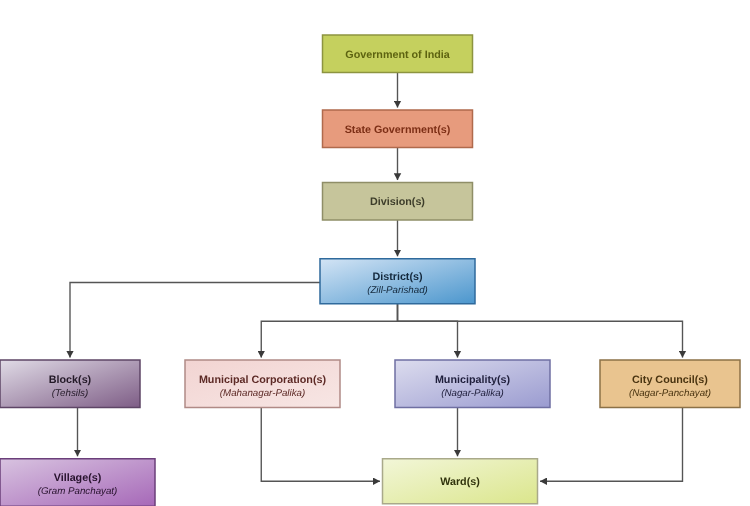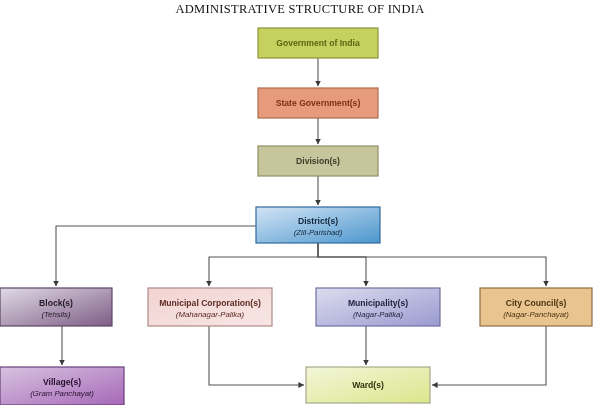--- a/index.html
+++ b/index.html
@@ -14,21 +14,20 @@
             font-weight:bold;text-anchor:middle;}
   .bx-sub{font-family:"Liberation Sans",sans-serif;font-size:7.8px;
           font-style:italic;text-anchor:middle;}
   .ln{stroke:#555555;stroke-width:1.1;fill:none;}
 </style>
 </head>
 <body>
 
 <div id="stage">
 
-  <div id="title">ADMINISTRATIVE STRUCTURE OF INDIA</div>
 
   <svg id="flow" viewBox="0 0 600 405">
     <defs>
       <marker id="ar-d" markerWidth="7" markerHeight="7" refX="3" refY="5.4" orient="0" markerUnits="userSpaceOnUse">
         <path d="M0,0 L6,0 L3,5.6 Z" fill="#3a3a3a"></path>
       </marker>
       <marker id="ar-r" markerWidth="7" markerHeight="7" refX="5.6" refY="3" orient="0" markerUnits="userSpaceOnUse">
         <path d="M0,0 L5.6,3 L0,6 Z" fill="#3a3a3a"></path>
       </marker>
       <marker id="ar-l" markerWidth="7" markerHeight="7" refX="0.4" refY="3" orient="0" markerUnits="userSpaceOnUse">

